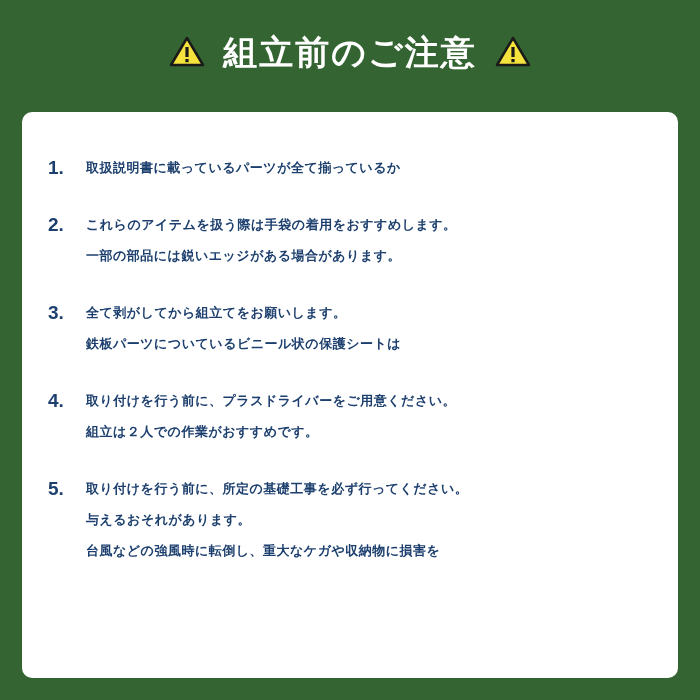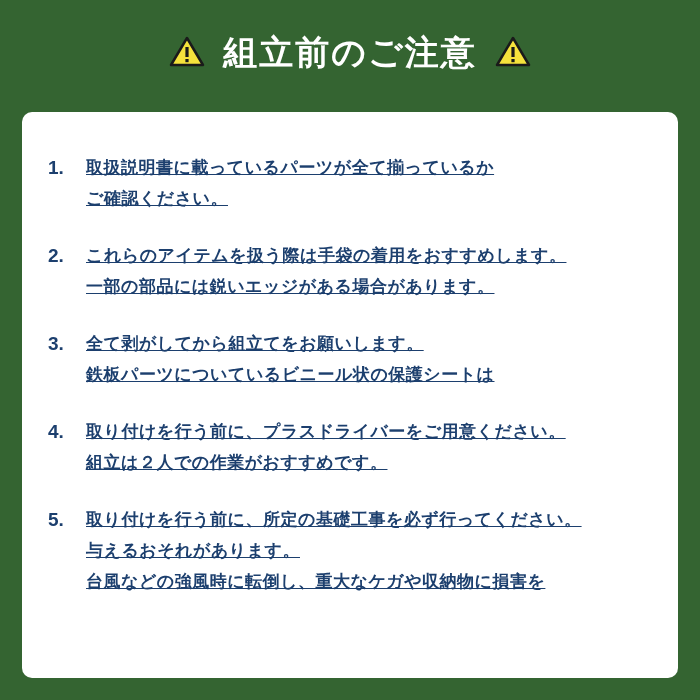--- a/index.html
+++ b/index.html
@@ -72,26 +72,25 @@
     width: 38px;
     flex: 0 0 38px;
     line-height: 31px;
     letter-spacing: 0;
   }
   .lines {
     flex: 1 1 auto;
   }
   .line {
     color: #1c3f6e;
-    font-size: 17px;
+    font-size: 13px;
     font-weight: bold;
     line-height: 31px;
     letter-spacing: 0.5px;
     white-space: nowrap;
-    text-decoration: underline;
   }
 </style>
 </head>
 <body>
 
 <div class="page">
 
   <div class="header">
     <span class="warn-icon">
       <svg width="36" height="32" viewBox="0 0 36 32">
@@ -110,21 +109,20 @@
     </span>
   </div>
 
   <div class="card">
     <ol class="list">
 
       <li class="item">
         <div class="num">1.</div>
         <div class="lines">
           <div class="line">取扱説明書に載っているパーツが全て揃っているか</div>
-          <div class="line">ご確認ください。</div>
         </div>
       </li>
 
       <li class="item">
         <div class="num">2.</div>
         <div class="lines">
           <div class="line">これらのアイテムを扱う際は手袋の着用をおすすめします。</div>
           <div class="line">一部の部品には鋭いエッジがある場合があります。</div>
         </div>
       </li>

